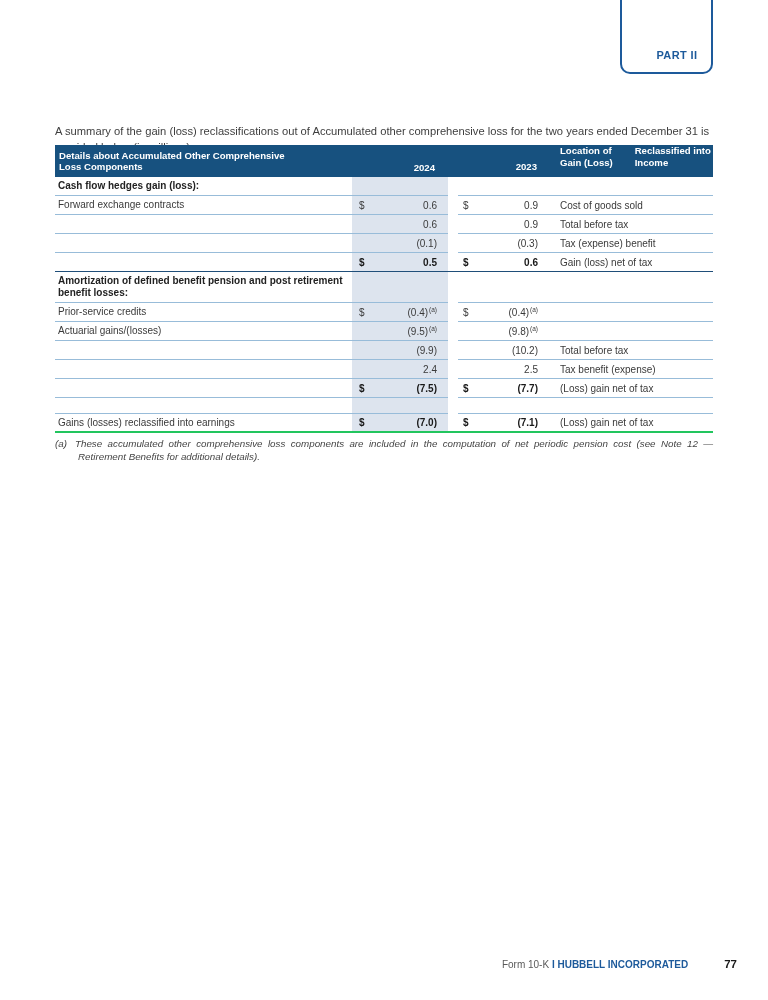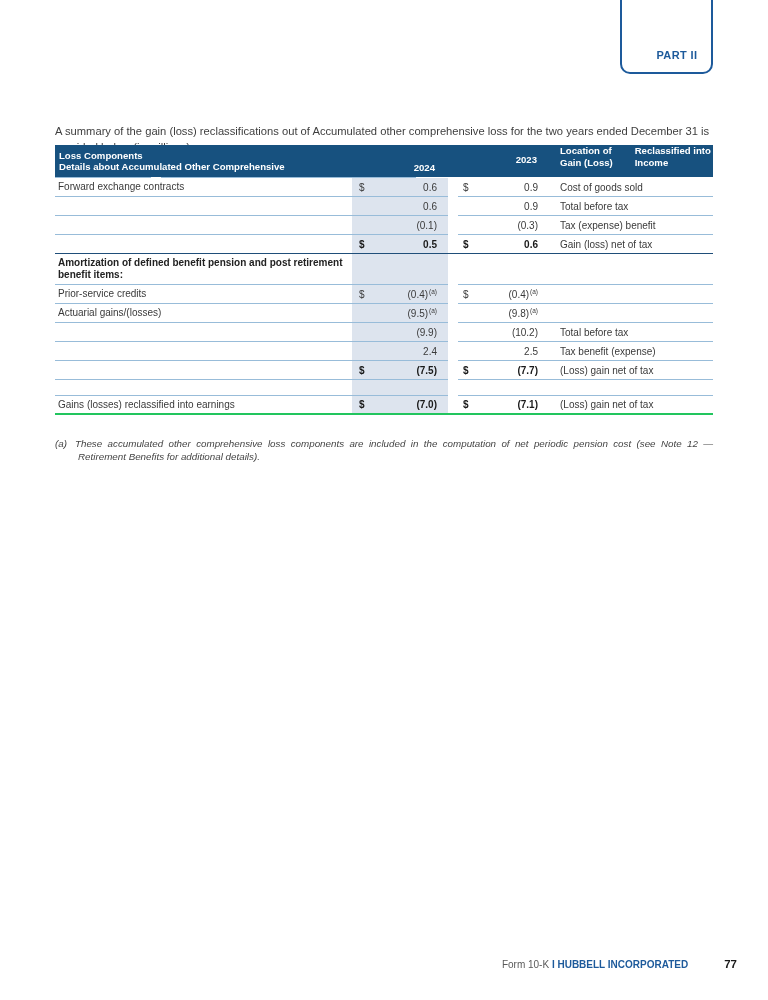--- a/index.html
+++ b/index.html
@@ -18,21 +18,21 @@
 
   
   .tbl { position:absolute; left:55px; top:145px; width:658px; font-size:10px; }
   .thead { display:flex; background:#17517f; color:#ffffff; height:32px; font-weight:bold;
     font-size:9.6px; line-height:11.5px; }
   .h-label { width:297px; display:flex; flex-direction:column; justify-content:center; padding-left:4px; }
   .h-24 { width:96px; display:flex; align-items:flex-end; justify-content:flex-end;
     padding:0 13px 4px 0; }
   .h-gap { width:10px; }
   .h-23 { width:90px; display:flex; align-items:flex-end; justify-content:flex-end;
-    padding:0 11px 12px 0; }
+    padding:0 11px 5px 0; }
   .h-loc { width:165px; display:flex; justify-content:center; padding-left:12px; }
 
   .trow { display:flex; align-items:stretch; }
   .t-data, .t-total, .t-grand { height:19px;justify-content:center; }
   .t-spacer { height:16px; }
   .c-label { width:297px; display:flex; align-items:center; padding:3px 4px 3px 3px; line-height:12px; }
   .t-section .c-label { font-weight:bold; color:#222; }
   .c-val { display:flex; align-items:center; justify-content:space-between; }
   .c-24 { width:96px; background:#dde4ee; padding:0 11px 0 7px; }
   .c-gap { width:10px; }
@@ -64,33 +64,34 @@
 
 <div class="part-badge">
   <span>PART II</span>
 </div>
 
 <p class="intro">A summary of the gain (loss) reclassifications out of Accumulated other comprehensive loss for the two years ended December 31 is provided below (in millions):</p>
 
 <div class="tbl">
   <div class="thead">
     <div class="h-label">
+      <span>Details about Accumulated Other Comprehensive</span>
       <span>Loss Components</span>
-      <span>Details about Accumulated Other Comprehensive</span>
     </div>
     <div class="h-24">2024</div>
     <div class="h-gap"></div>
     <div class="h-23">2023</div>
     <div class="h-loc">
       <span>Location of Gain (Loss)</span>
       <span>Reclassified into Income</span>
     </div>
   </div>
   <div class="tbody">
       <div class="trow t-section rule-light">
+        <div class="c-label">Cash flow hedges gain (loss):</div>
         <div class="c-val c-24">
           <span class="cur"></span>
           <span class="val"></span>
         </div>
         <div class="c-gap"></div>
         <div class="c-val c-23">
           <span class="cur"></span>
           <span class="val"></span>
         </div>
         <div class="c-loc"></div>
@@ -141,21 +142,21 @@
           <span class="val">0.5</span>
         </div>
         <div class="c-gap"></div>
         <div class="c-val c-23 vbold">
           <span class="cur">$</span>
           <span class="val">0.6</span>
         </div>
         <div class="c-loc">Gain (loss) net of tax</div>
       </div>
       <div class="trow t-section rule-light">
-        <div class="c-label">Amortization of defined benefit pension and post retirement benefit items:</div>
+        <div class="c-label">Amortization of defined benefit pension and post retirement benefit losses:</div>
         <div class="c-val c-24">
           <span class="cur"></span>
           <span class="val"></span>
         </div>
         <div class="c-gap"></div>
         <div class="c-val c-23">
           <span class="cur"></span>
           <span class="val"></span>
         </div>
         <div class="c-loc"></div>

